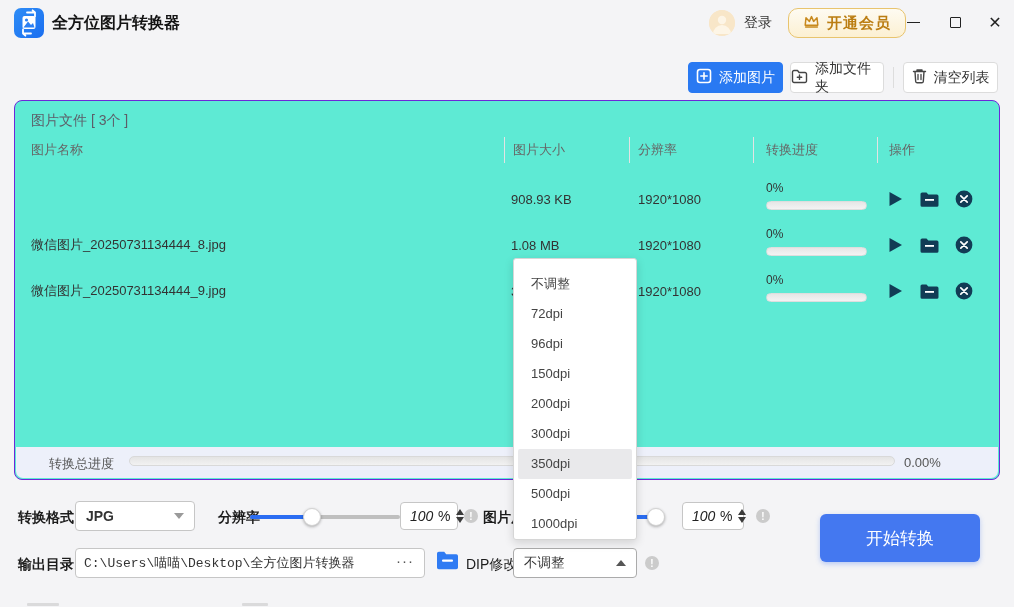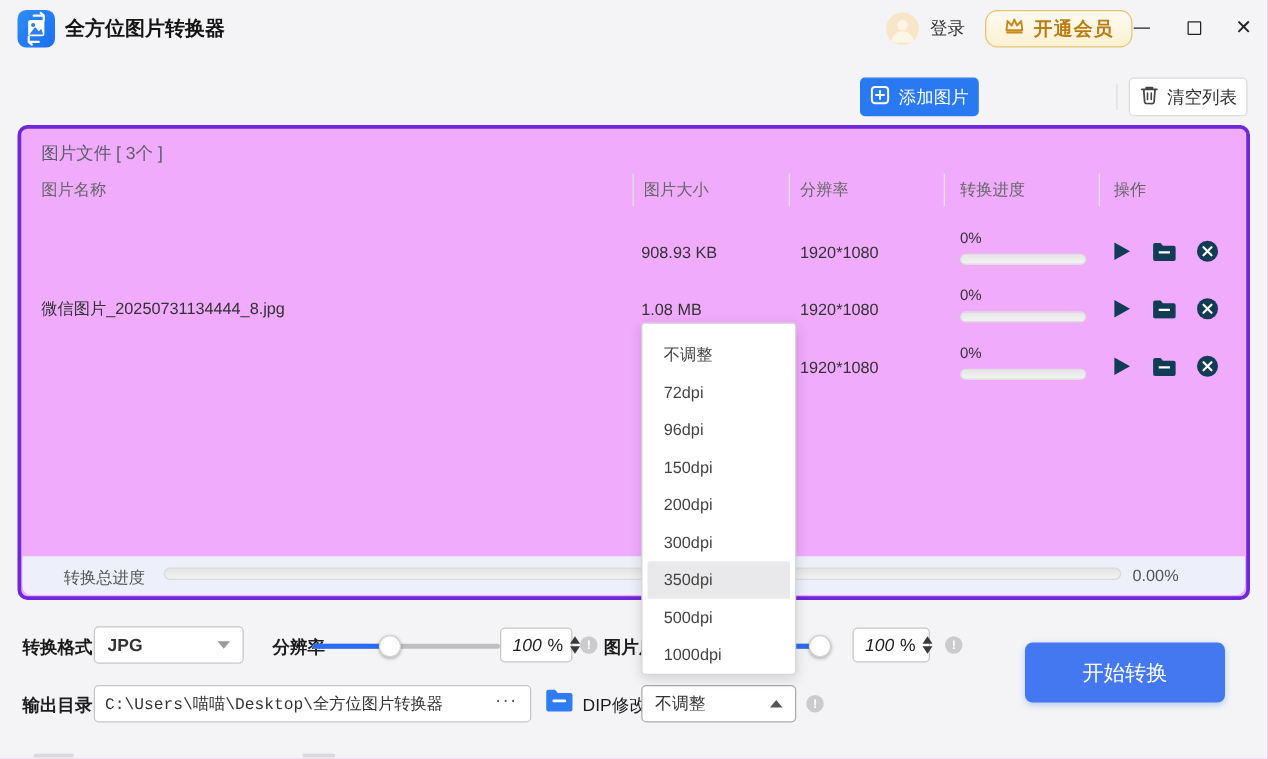--- a/index.html
+++ b/index.html
@@ -31,22 +31,22 @@
   
   .btn { position:absolute; top:62px; height:31px; border-radius:4px; display:flex; align-items:center;
     justify-content:center; gap:7px; font-size:14px; cursor:pointer; }
   .btn-blue { left:688px; width:95px; background:#2979f2; color:#fff; border:1px solid #2979f2; }
   .btn-white { background:#fff; border:1px solid #dcdcdc; color:#333; }
   .btn-folder { left:790px; width:94px; }
   .btn-clear { left:903px; width:95px; }
   .tb-divider { position:absolute; left:893px; top:67px; width:1px; height:21px; background:#ddd; }
 
   
-  .panel { position:absolute; left:14px; top:100px; width:986px; height:380px; background:#f0abfc;
-    border:3px solid #6d28d9; border-radius:8px; }
+  .panel { position:absolute; left:14px; top:100px; width:986px; height:380px; background:#5eead4;
+    border:1px solid #6d28d9; border-radius:8px; }
   .panel-title { position:absolute; left:16px; top:11px; font-size:14px; color:#5d5d68; }
   .col-head { position:absolute; top:40px; font-size:13px; color:#666; }
   .col-sep { position:absolute; top:36px; width:1px; height:26px; background:#e3e3e3; }
   .file-row { position:absolute; left:0; width:100%; height:46px; }
   .cell { position:absolute; top:0; height:46px; display:flex; align-items:center; font-size:13px; color:#333; }
   .pb-label { position:absolute; left:751px; top:5px; font-size:12px; color:#333; }
   .pb-track { position:absolute; left:751px; top:25px; width:101px; height:9px; border-radius:5px;
     background:linear-gradient(#e6e6e6,#f3f3f3); border:1px solid #dedede; overflow:hidden; }
   .pb-fill { height:100%; background:#2979f2; border-radius:5px; width:0; }
   .row-ops { position:absolute; top:0; height:46px; display:flex; align-items:center; gap:15px; left:871px; }
@@ -147,20 +147,29 @@
 
   <div class="btn btn-blue">
     <span>
       <svg width="16" height="16" viewBox="0 0 16 16">
         <rect x="1.5" y="1.5" width="13" height="13" rx="2.5" fill="none" stroke="#fff" stroke-width="1.6"></rect>
         <path d="M8 4.8 v6.4 M4.8 8 h6.4" stroke="#fff" stroke-width="1.6" stroke-linecap="round"></path>
       </svg>
     </span>
     <span>添加图片</span>
   </div>
+  <div class="btn btn-white btn-folder">
+    <span>
+      <svg width="17" height="15" viewBox="0 0 17 15">
+        <path d="M1.5 3 a1.5 1.5 0 0 1 1.5-1.5 h3.5 l1.6 2 h5.9 a1.5 1.5 0 0 1 1.5 1.5 v7 a1.5 1.5 0 0 1 -1.5 1.5 h-11 a1.5 1.5 0 0 1 -1.5-1.5 Z" fill="none" stroke="#444" stroke-width="1.4" stroke-linejoin="round"></path>
+        <path d="M8.5 6 v4.4 M6.3 8.2 h4.4" stroke="#444" stroke-width="1.4" stroke-linecap="round"></path>
+      </svg>
+    </span>
+    <span>添加文件夹</span>
+  </div>
   <div class="tb-divider"></div>
   <div class="btn btn-white btn-clear">
     <span>
       <svg width="15" height="16" viewBox="0 0 15 16">
         <path d="M1.5 3.5 h12 M5 3.5 v-1.5 h5 v1.5 M3 3.5 l0.7 10 a1.5 1.5 0 0 0 1.5 1.3 h4.6 a1.5 1.5 0 0 0 1.5-1.3 l0.7-10" fill="none" stroke="#444" stroke-width="1.4" stroke-linecap="round" stroke-linejoin="round"></path>
         <path d="M6 6.5 v5 M9 6.5 v5" stroke="#444" stroke-width="1.3" stroke-linecap="round"></path>
       </svg>
     </span>
     <span>清空列表</span>
   </div>
@@ -229,20 +238,21 @@
         <span class="op-icon">
             <svg width="18" height="18" viewBox="0 0 18 18">
               <circle cx="9" cy="9" r="8.4" fill="#123c55"></circle>
               <path d="M5.8 5.8 L12.2 12.2 M12.2 5.8 L5.8 12.2" stroke="#fff" stroke-width="1.7" stroke-linecap="round"></path>
             </svg>
           </span>
       </div>
     </div>
 
     <div class="file-row" style="top:167px">
+      <div class="cell" style="left:16px">微信图片_20250731134444_9.jpg</div>
       <div class="cell" style="left:496px">3</div>
       <div class="cell" style="left:623px">1920*1080</div>
       <div class="pb-label">0%</div>
       <div class="pb-track">
           <div class="pb-fill" style="width: 0%;"></div>
         </div>
       <div class="row-ops">
         <span class="op-icon">
             <svg width="15" height="16" viewBox="0 0 15 16">
               <path d="M1.5 1 L14 8 L1.5 15 Z" fill="#123c55"></path>

